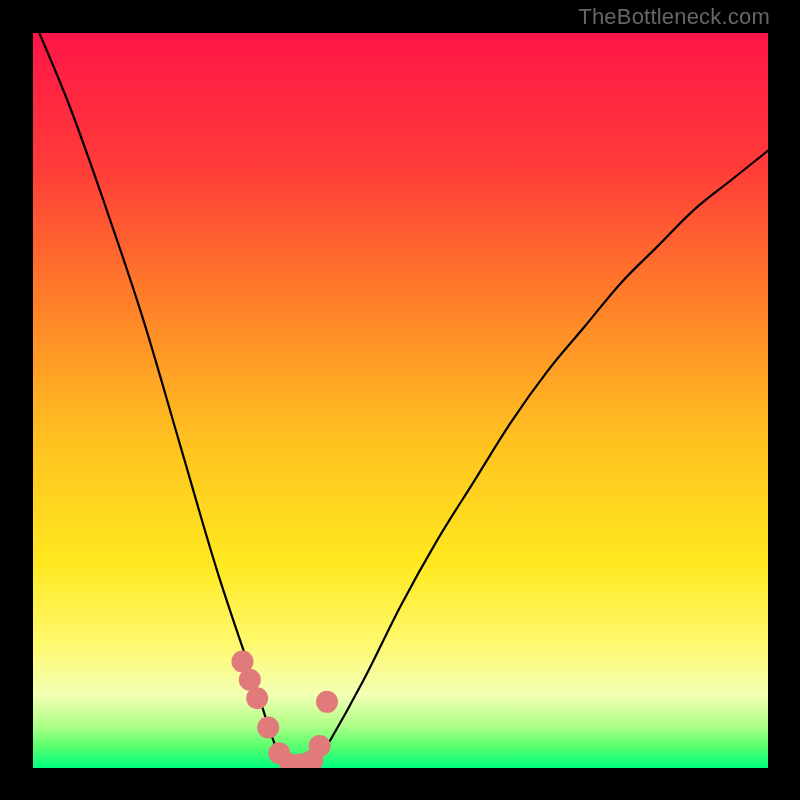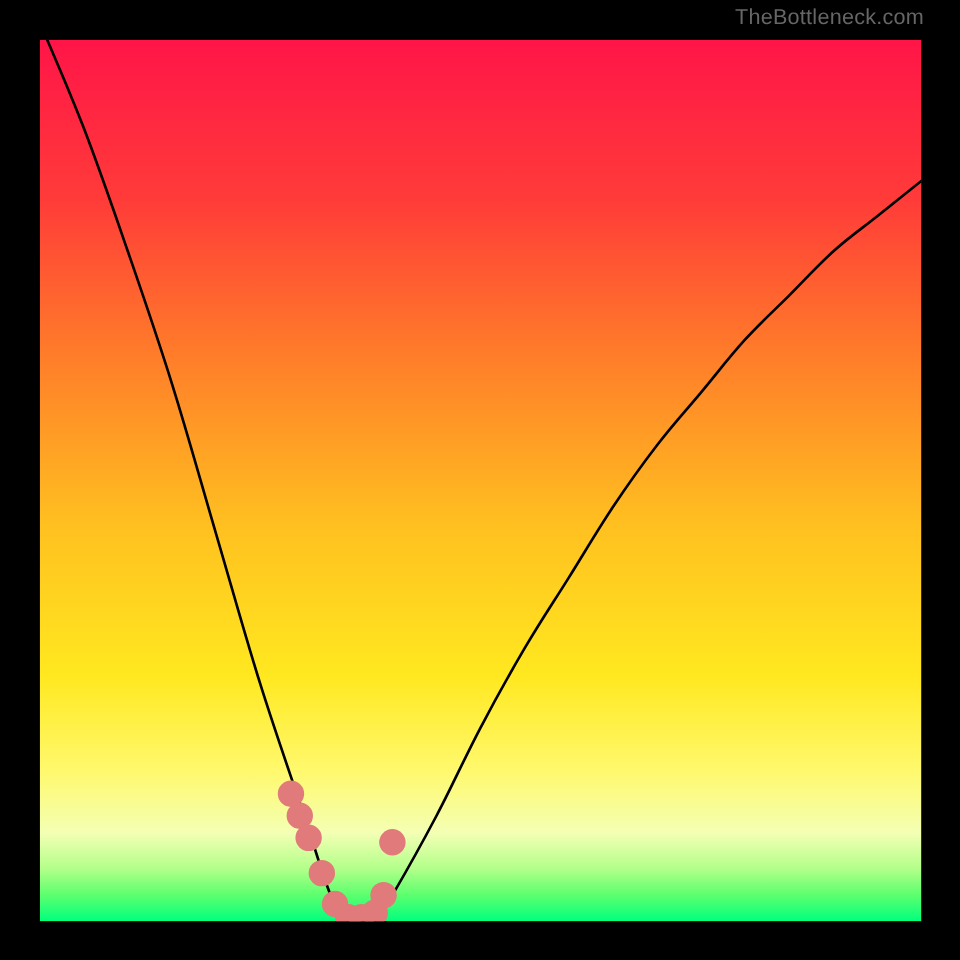--- a/index.html
+++ b/index.html
@@ -27,21 +27,21 @@
     overflow: hidden;
   }
   .plot-area svg {
     display: block;
   }
   .attribution {
     position: absolute;
     top: 4px;
     right: 30px;
     font-family: Arial, Helvetica, sans-serif;
-    font-size: 18px;
+    font-size: 22px;
     color: #666;
     letter-spacing: 0.2px;
     text-align: center;
   }
 </style>
 </head>
 <body>
 
 <div class="frame">
 

